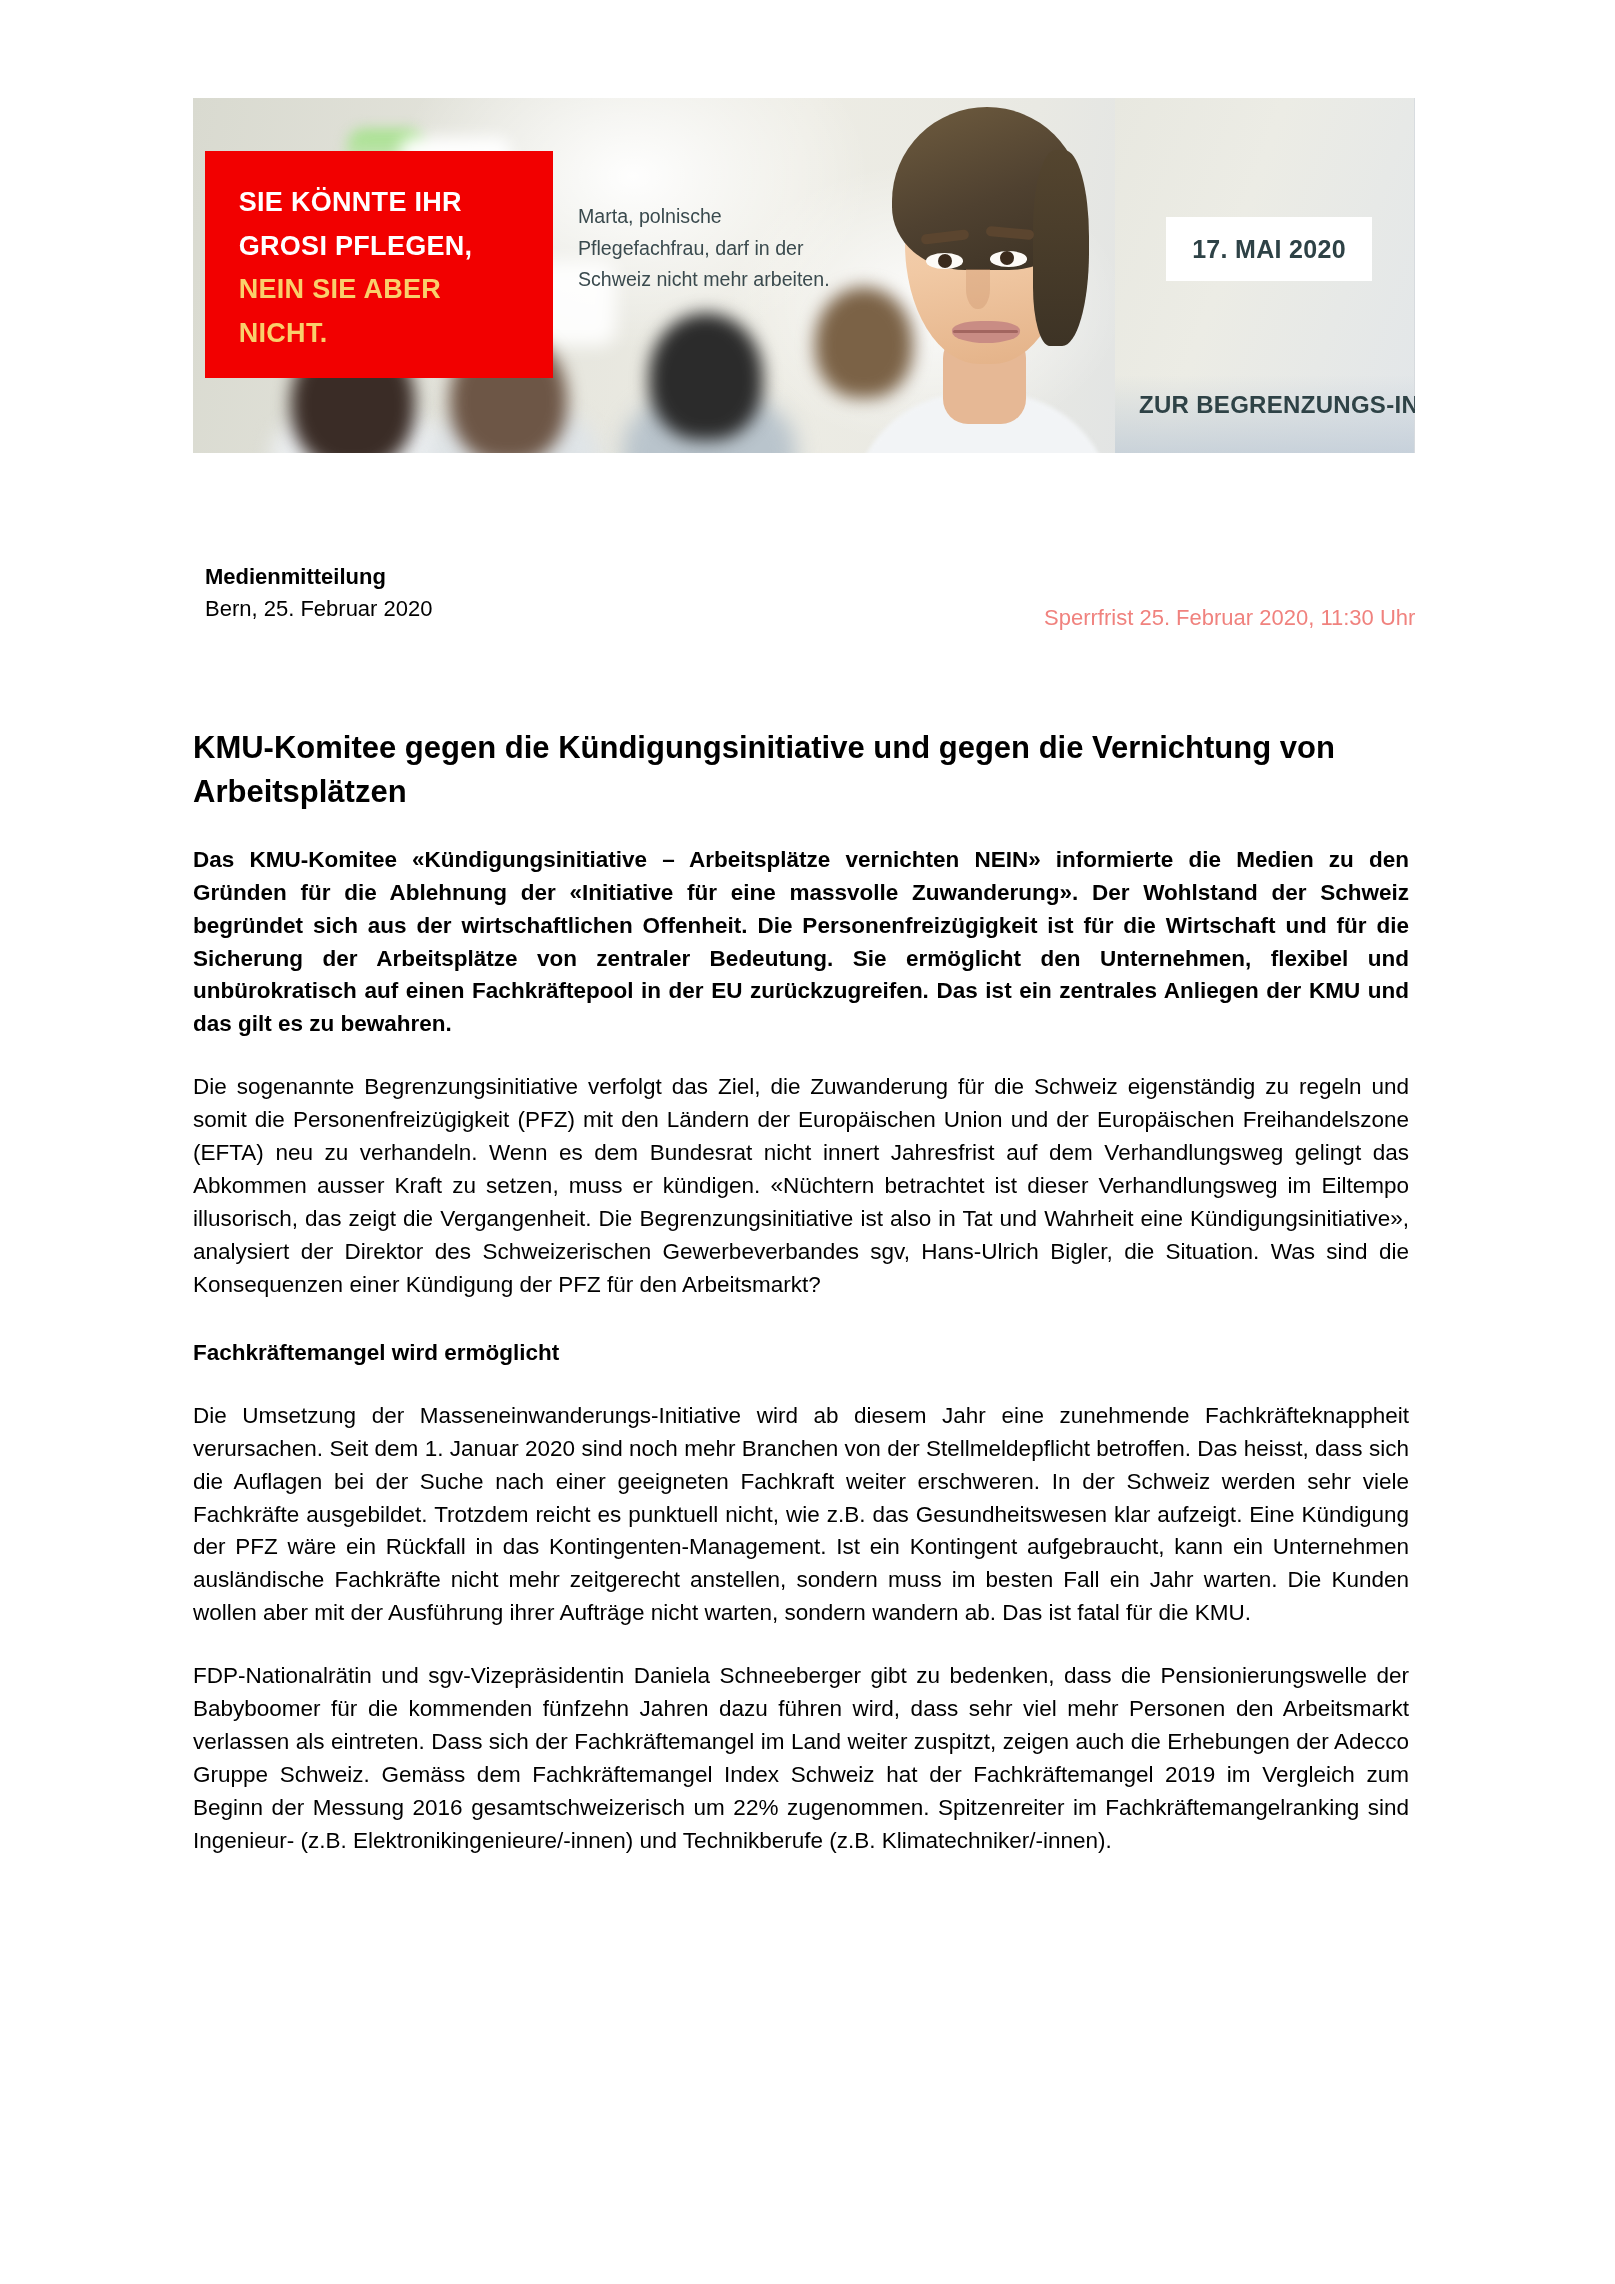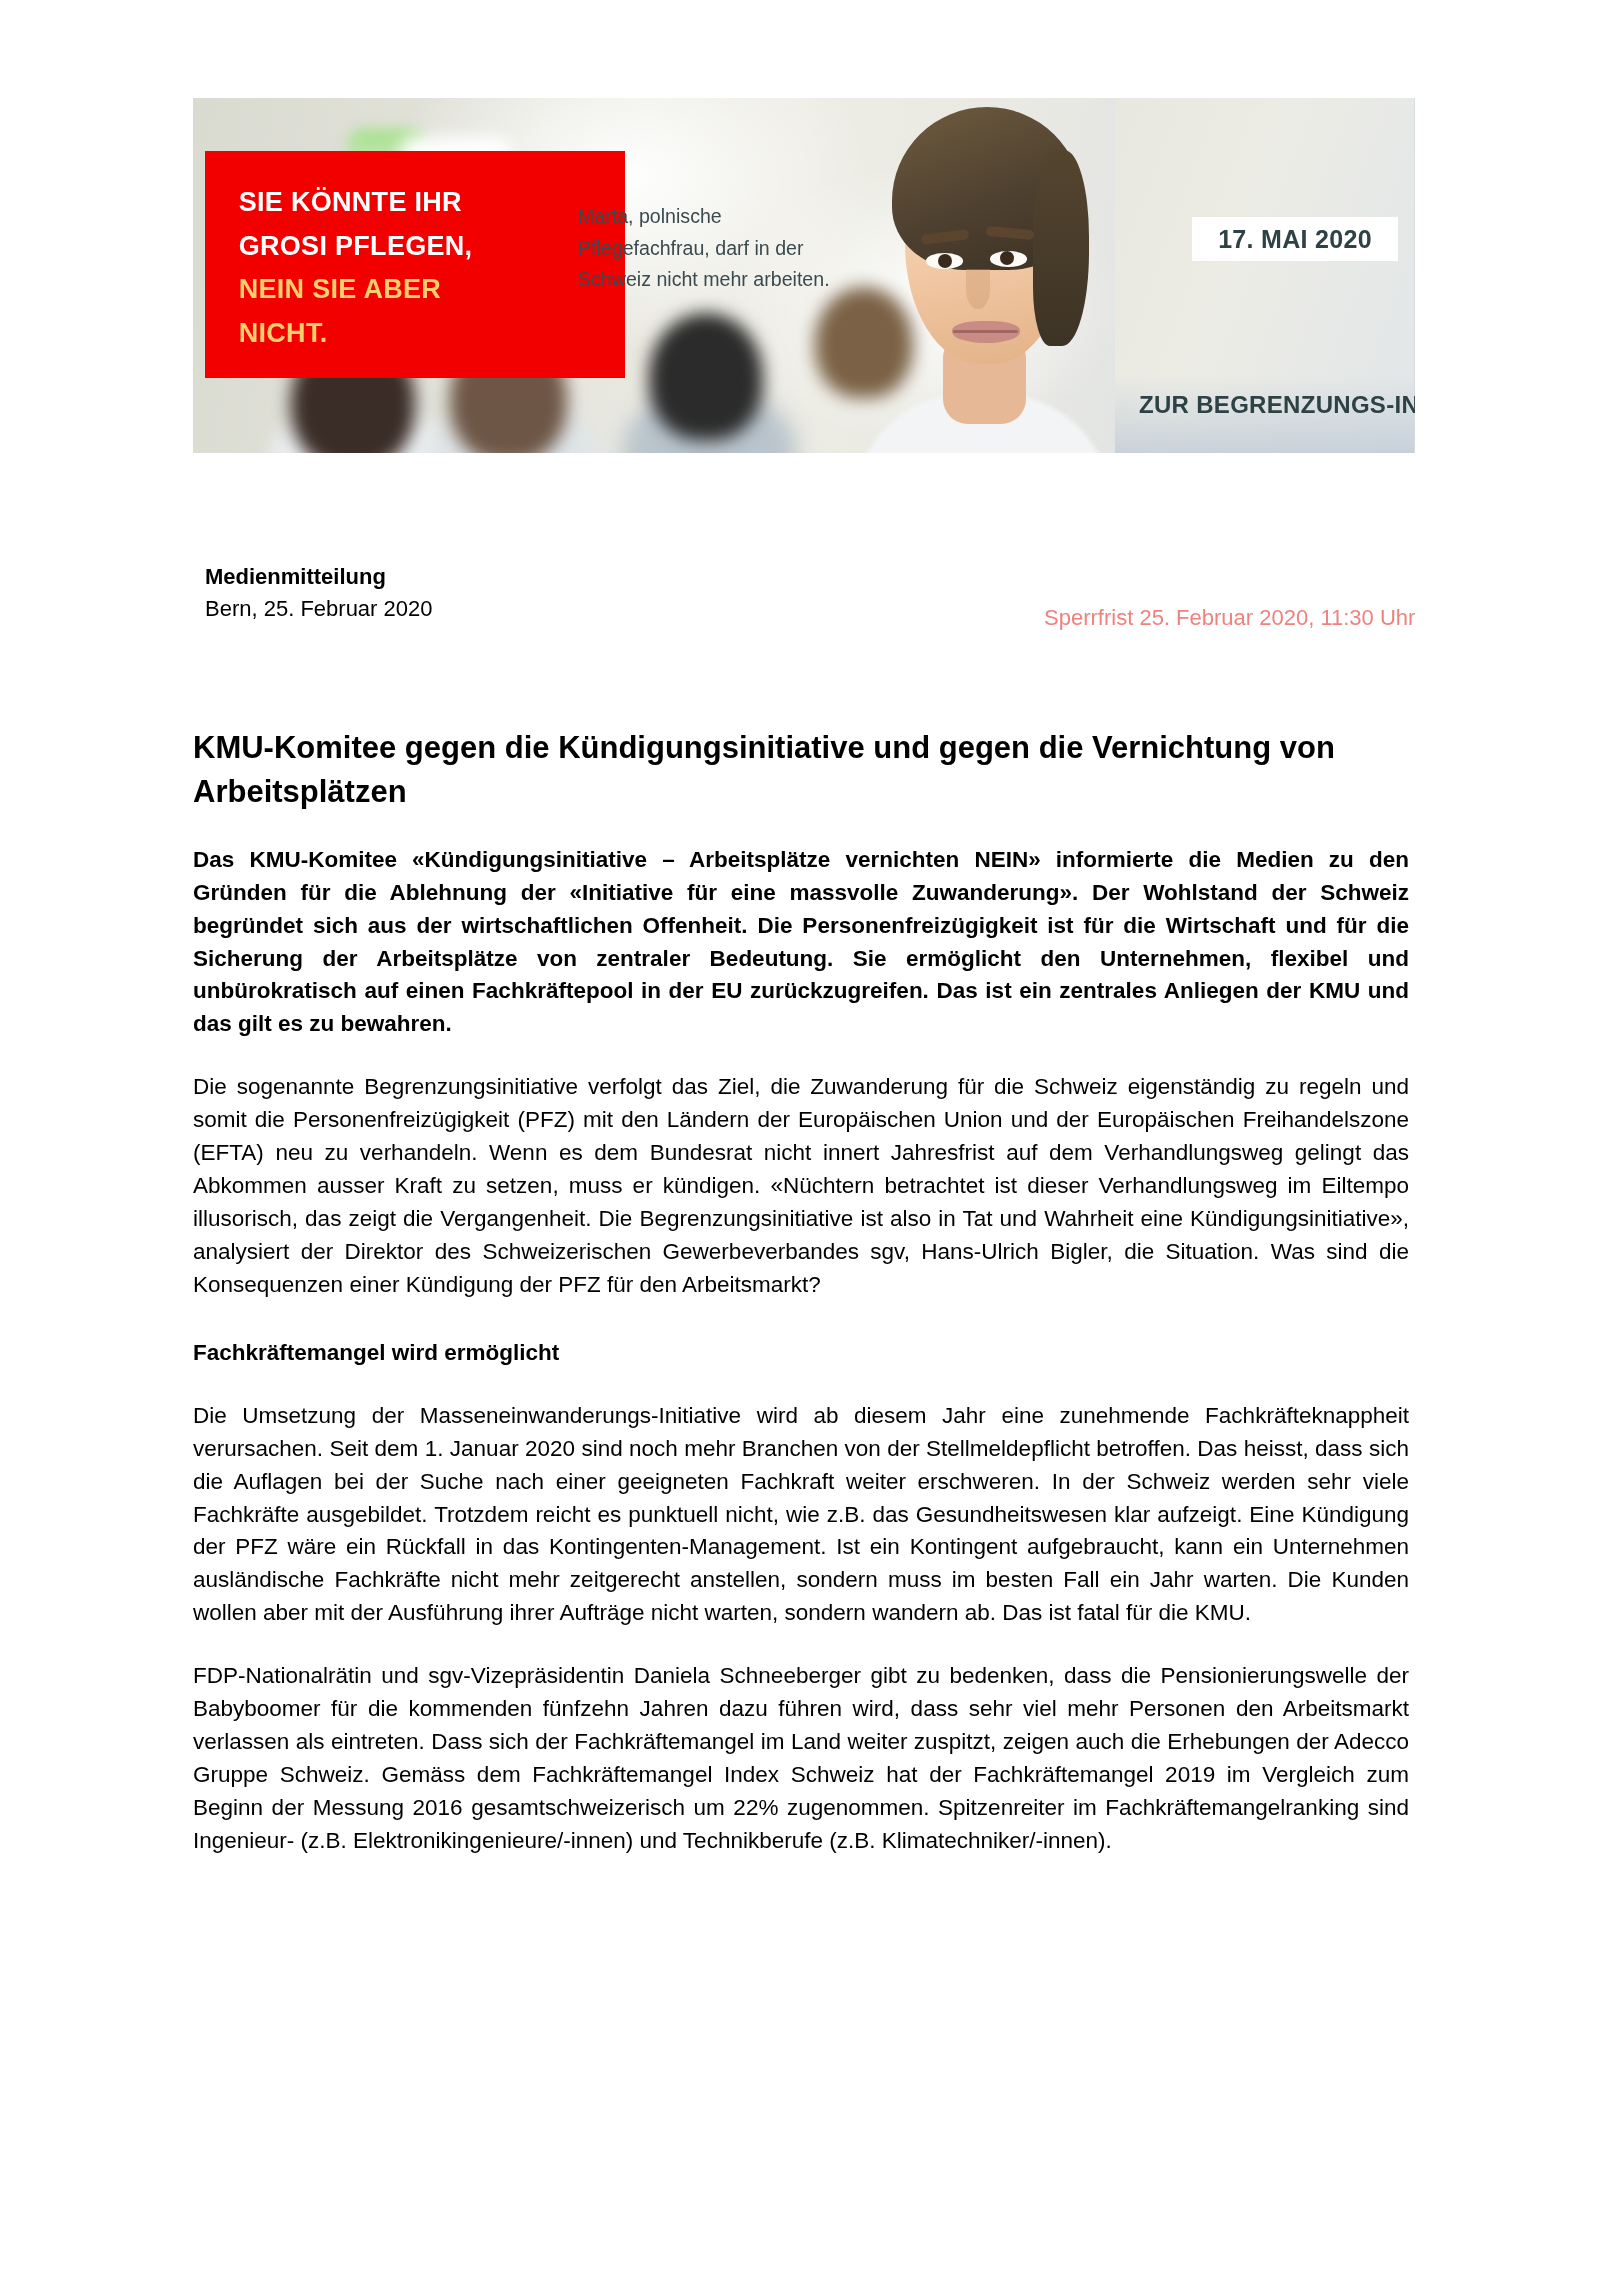--- a/index.html
+++ b/index.html
@@ -212,21 +212,21 @@
     left: 0; bottom: 0;
     width: 100%; height: 78px;
     background: linear-gradient(180deg, rgba(203,212,220,0) 0%, rgba(190,202,214,0.75) 100%);
   }
 
   
   .slogan-box {
     position: absolute;
     left: 11.7px;
     top: 53px;
-    width: 420px;
+    width: 348px;
     height: 227px;
     background: #f20000;
     padding: 30px 0 0 34px;
     box-sizing: border-box;
   }
   .slogan-line {
     font-family: "Liberation Sans", sans-serif;
     font-weight: bold;
     font-size: 27px;
     letter-spacing: 0.3px;
@@ -251,30 +251,29 @@
   
   .badge {
     position: absolute;
     left: 973px;
     top: 119px;
     width: 206px;
     height: 164px;
   }
   .badge-date {
     width: 100%;
-    height: 44px;
+    height: 64px;
     background: #ffffff;
     display: flex;
     align-items: center;
     justify-content: center;
     font-weight: bold;
     font-size: 25px;
     letter-spacing: 0.3px;
     color: #2e4246;
-    margin-left: 26px;
   }
   .badge-nein {
     width: 100%;
     height: 117px;
     background: #ef0d14;
     display: flex;
     align-items: center;
     justify-content: center;
     font-weight: bold;
     font-size: 63px;

